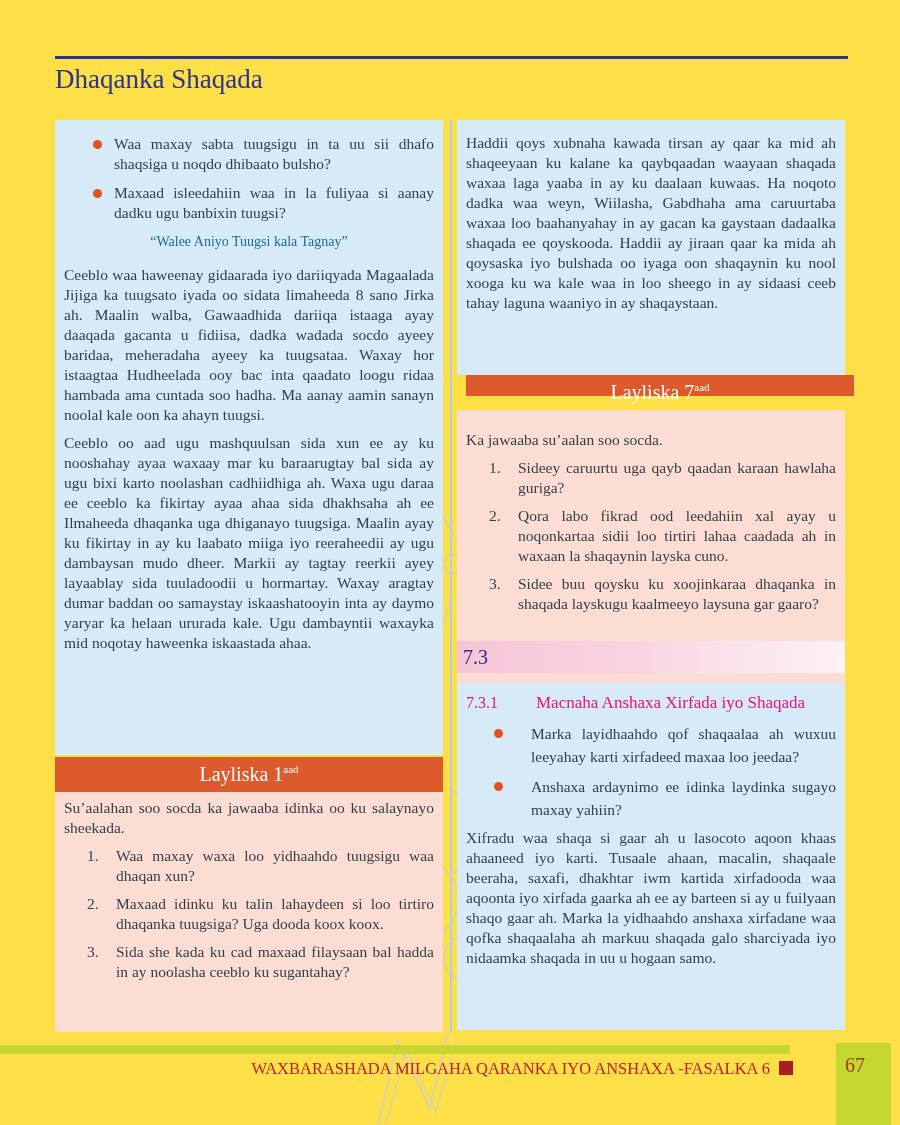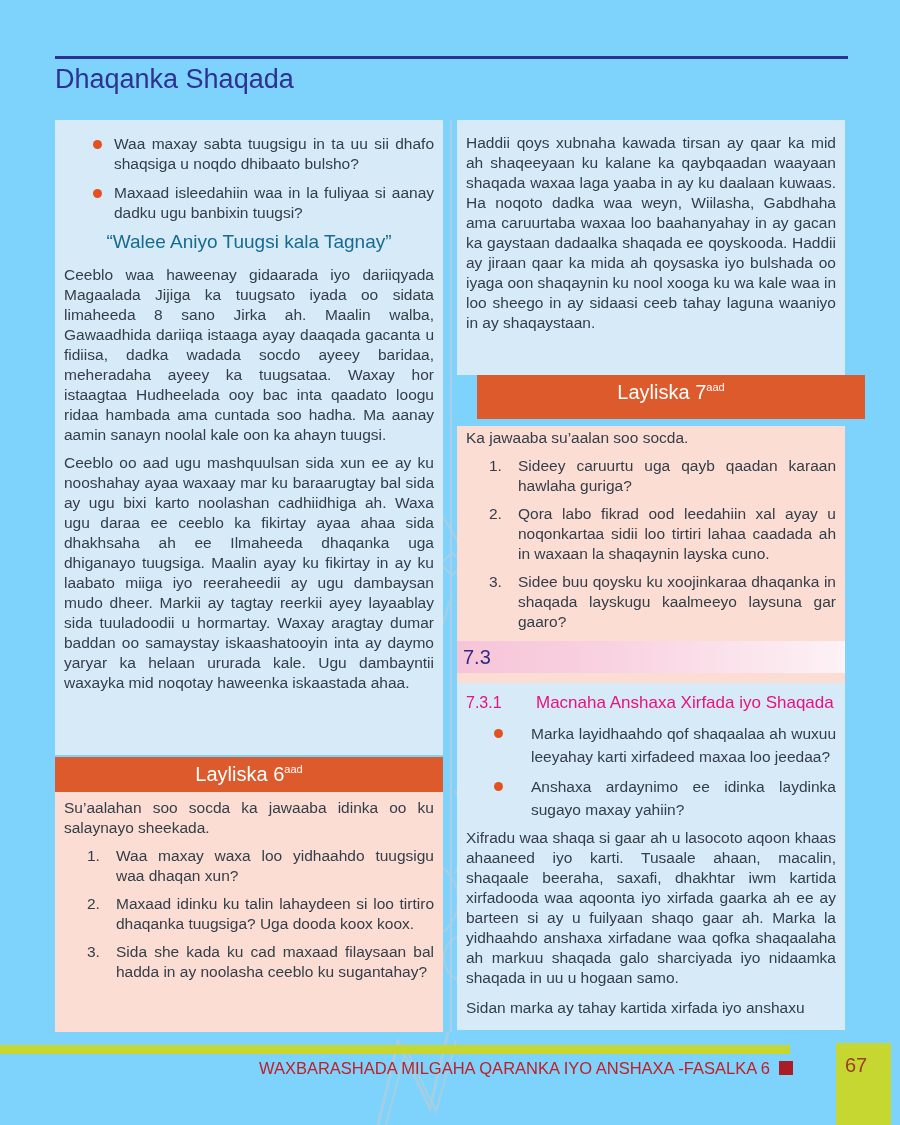--- a/index.html
+++ b/index.html
@@ -1,54 +1,54 @@
 <!DOCTYPE html>
 <html><head>
 <meta charset="utf-8">
 <style>
   html,body{margin:0;padding:0;background:#ffffff;}
-  .page{position:relative;width:900px;height:1125px;background:#7dd3fc;overflow:hidden;
-        font-family:Liberation Sans, sans-serif;color:#333E48;}
+  .page{position:relative;width:900px;height:1125px;background:#fde047;overflow:hidden;
+        font-family:Liberation Serif, serif;color:#333E48;}
   .top-rule{position:absolute;left:55px;top:56px;width:793px;height:3px;background:#2E3192;}
   .page-title{position:absolute;left:55px;top:64px;font-size:27px;color:#2E3192;font-weight:normal;}
 
   
   .wm{position:absolute;left:0;top:0;pointer-events:none;opacity:.5;}
 
   
   .col-divider{position:absolute;left:450px;top:120px;width:2px;height:912px;background:#AECDE8;}
 
   .box{position:absolute;overflow:hidden;box-sizing:border-box;font-size:15.5px;line-height:20px;}
   .box p{margin:0 0 8px 0;text-align:justify;}
 
   .blue{background:#D7EAF8;}
   .pink{background:#FBDDD4;}
 
   .box-blue-left{left:55px;top:120px;width:388px;height:635px;padding:14px 9px 0 9px;}
   .hdr-orange-left{left:55px;top:757px;width:388px;height:35px;}
   .box-pink-left{left:55px;top:792px;width:388px;height:240px;padding:6px 9px 0 9px;}
 
   .box-blue-r1{left:457px;top:120px;width:388px;height:255px;padding:13px 9px 0 9px;}
-  .hdr-orange-r{left:477px;top:375px;width:388px;height:44px;}
-  .box-pink-r{left:457px;top:410px;width:388px;height:287px;padding:2px 9px 0 9px;margin-top:16px;}
+  .hdr-orange-r{left:466px;top:375px;width:388px;height:21px;}
+  .box-pink-r{left:457px;top:410px;width:388px;height:287px;padding:20px 9px 0 9px;}
   .band-73{left:457px;top:641px;width:388px;height:32px;position:absolute;
            background:linear-gradient(90deg,#F6C4D8 0%,#F9D4E2 45%,#FDF2F6 100%);
            display:flex;align-items:center;}
   .band-73 .sec-num{color:#322B80;font-size:20px;margin-left:6px;width:58px;}
   .band-73 .sec-title{color:#322B80;font-size:20px;}
   .box-blue-r2{left:457px;top:683px;width:388px;height:347px;padding:10px 9px 16px 9px;}
 
   .hdr-orange-left,.hdr-orange-r{position:absolute;background:#DC5A2B;color:#ffffff;
       text-align:center;font-size:20px;line-height:35px;}
   .hdr-orange-left sup,.hdr-orange-r sup{font-size:11px;vertical-align:super;line-height:0;}
 
   .b-item{position:relative;padding-left:50px;margin-bottom:9px;text-align:justify;}
   .b-item .dot{position:absolute;left:29px;top:6px;width:9px;height:9px;border-radius:50%;background:#E2511F;}
 
-  .quote-h{color:#176B91;font-size:19px;text-align:center;margin:9px 0 13px 0;}
+  .quote-h{color:#176B91;font-size:14px;text-align:center;margin:9px 0 13px 0;}
 
   .q-intro{margin:0 0 6px 0;text-align:justify;}
   .q-item{position:relative;padding-left:52px;margin-bottom:8px;text-align:justify;}
   .q-item .qn{position:absolute;left:23px;}
 
   .sub-head{position:relative;padding-left:70px;margin-bottom:9px;}
   .sub-head .sub-num{position:absolute;left:0;color:#E9117E;font-size:16px;}
   .sub-head .sub-title{color:#E9117E;font-size:17px;}
 
   .b2-item{position:relative;padding-left:65px;margin-bottom:7px;text-align:justify;line-height:23px;}
@@ -96,21 +96,21 @@
     <div class="b-item">
       <span class="dot"></span>
       <span>Maxaad isleedahiin waa in la fuliyaa si aanay dadku ugu banbixin tuugsi?</span>
     </div>
     <div class="quote-h">“Walee Aniyo Tuugsi kala Tagnay”</div>
     <p>Ceeblo waa haweenay gidaarada iyo dariiqyada Magaalada Jijiga ka tuugsato iyada oo sidata limaheeda 8 sano Jirka ah. Maalin walba, Gawaadhida dariiqa istaaga ayay daaqada gacanta u fidiisa, dadka wadada socdo ayeey baridaa, meheradaha ayeey ka tuugsataa. Waxay hor istaagtaa Hudheelada ooy bac inta qaadato loogu ridaa hambada ama cuntada soo hadha. Ma aanay aamin sanayn noolal kale oon ka ahayn tuugsi.</p>
     <p>Ceeblo oo aad ugu mashquulsan sida xun ee ay ku nooshahay ayaa waxaay mar ku baraarugtay bal sida ay ugu bixi karto noolashan cadhiidhiga ah. Waxa ugu daraa ee ceeblo ka fikirtay ayaa ahaa sida dhakhsaha ah ee Ilmaheeda dhaqanka uga dhiganayo tuugsiga. Maalin ayay ku fikirtay in ay ku laabato miiga iyo reeraheedii ay ugu dambaysan mudo dheer. Markii ay tagtay reerkii ayey layaablay sida tuuladoodii u hormartay. Waxay aragtay dumar baddan oo samaystay iskaashatooyin inta ay daymo yaryar ka helaan ururada kale. Ugu dambayntii waxayka mid noqotay haweenka iskaastada ahaa.</p>
   </div>
 
   <div class="hdr-orange-left">
-    <span>Layliska 6</span><sup>aad</sup>
+    <span>Layliska 1</span><sup>aad</sup>
   </div>
 
   <div class="box pink box-pink-left">
     <p class="q-intro">Su’aalahan soo socda ka jawaaba idinka oo ku salaynayo sheekada.</p>
     <div class="q-item">
       <span class="qn">1.</span>
       <span>Waa maxay waxa loo yidhaahdo tuugsigu waa dhaqan xun?</span>
     </div>
     <div class="q-item">
       <span class="qn">2.</span>
@@ -157,21 +157,20 @@
     </div>
     <div class="b2-item">
       <span class="dot"></span>
       <span>Marka layidhaahdo qof shaqaalaa ah wuxuu leeyahay karti xirfadeed maxaa loo jeedaa?</span>
     </div>
     <div class="b2-item">
       <span class="dot"></span>
       <span>Anshaxa ardaynimo ee idinka laydinka sugayo maxay yahiin?</span>
     </div>
     <p>Xifradu waa shaqa si gaar ah u lasocoto aqoon khaas ahaaneed iyo karti. Tusaale ahaan, macalin, shaqaale beeraha, saxafi, dhakhtar iwm kartida xirfadooda waa aqoonta iyo xirfada gaarka ah ee ay barteen si ay u fuilyaan shaqo gaar ah. Marka la yidhaahdo anshaxa xirfadane waa qofka shaqaalaha ah markuu shaqada galo sharciyada iyo nidaamka shaqada in uu u hogaan samo.</p>
-    <p class="last-line">Sidan marka ay tahay kartida xirfada iyo anshaxu</p>
   </div>
 
   <div class="bar-green-h"></div>
   <div class="footer-line">WAXBARASHADA MILGAHA QARANKA IYO ANSHAXA -FASALKA 6</div>
   <div class="footer-square"></div>
   <div class="bar-green-v">
     <div class="page-num">67</div>
   </div>
 
 </div>

